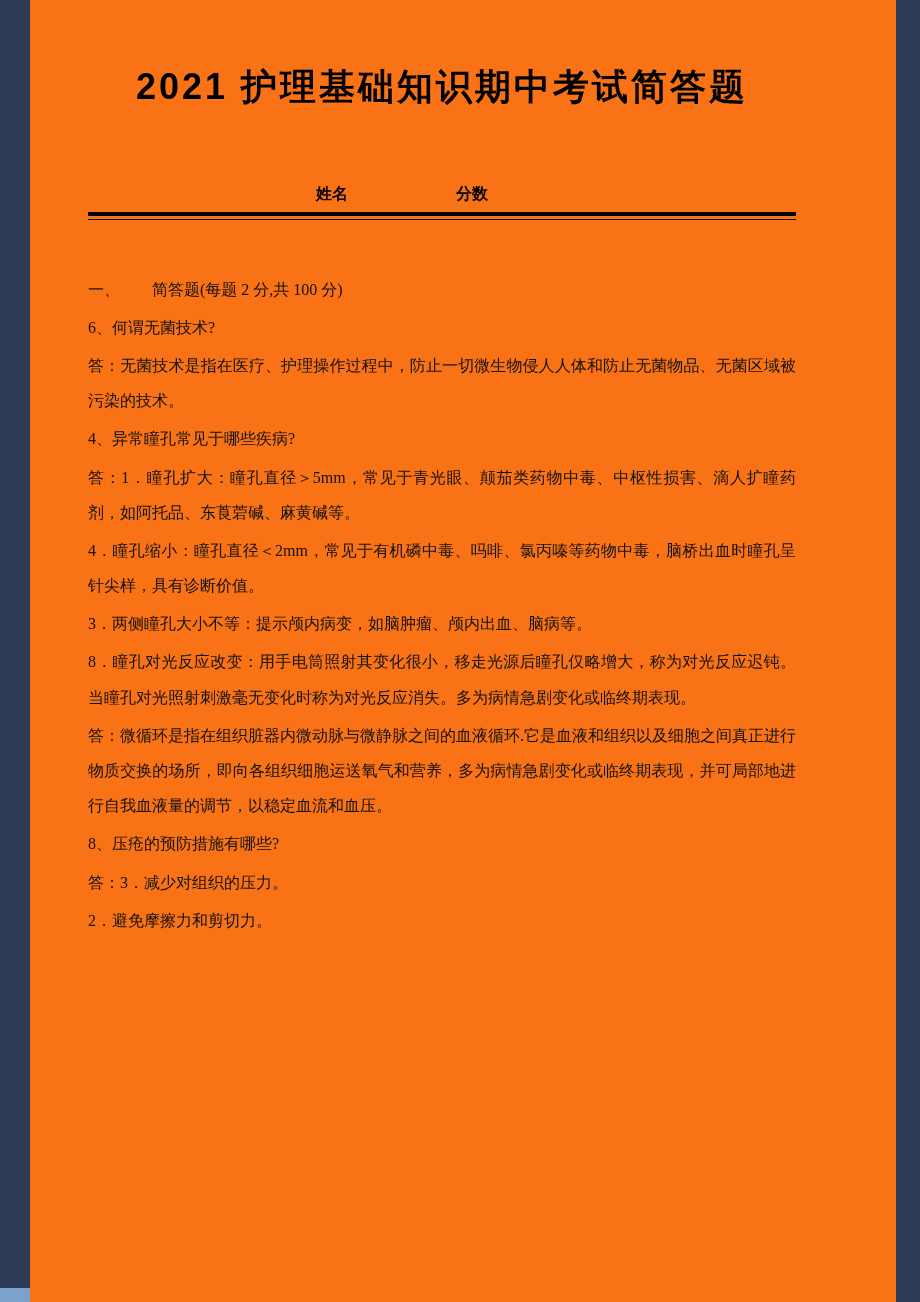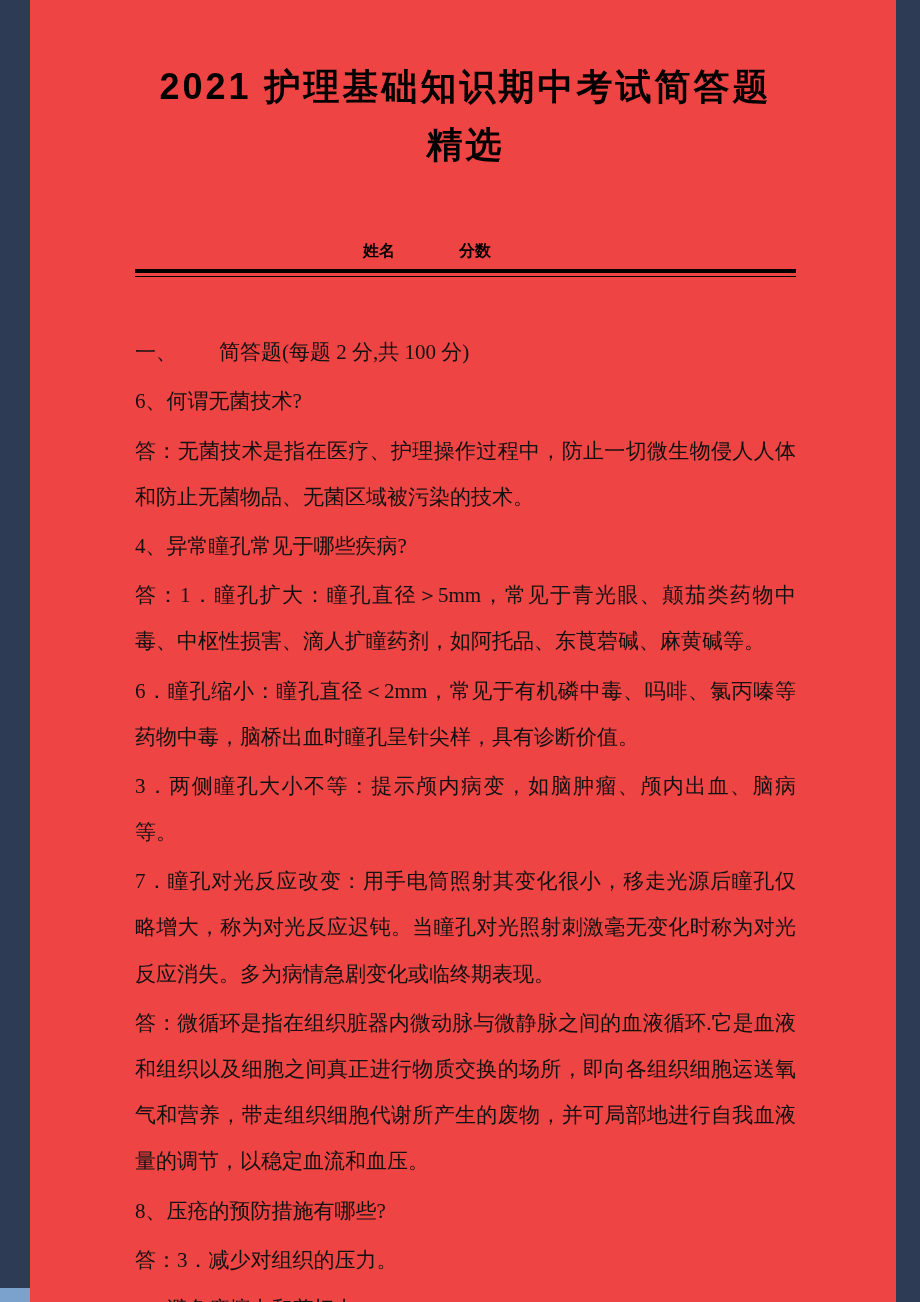--- a/index.html
+++ b/index.html
@@ -33,99 +33,98 @@
   .corner-patch {
     position: absolute;
     left: 0; bottom: 0;
     width: 30px; height: 14px;
     background: #7aa2cc;
   }
   .doc-page {
     position: absolute;
     left: 30px; right: 24px;
     top: 0; bottom: 0;
-    background: #ef4444;
+    background: #f97316;
     box-sizing: border-box;
-    padding: 58px 100px 0 105px;
+    padding: 58px 100px 0 58px;
   }
   .doc-title {
     text-align: center;
     font-family: "Liberation Sans", "DejaVu Sans", sans-serif;
     font-weight: 900;
     font-size: 36px;
     line-height: 1.6;
     letter-spacing: 3px;
     color: #000000;
   }
   .score-header {
     margin-top: 68px;
   }
   .fields {
     display: flex;
     padding-left: 228px;
-    gap: 64px;
+    gap: 108px;
     font-family: "Liberation Sans", "DejaVu Sans", sans-serif;
     font-weight: 700;
     font-size: 16px;
   }
   .rule-thick {
     height: 4px;
     background: #000000;
     margin-top: 7px;
   }
   .rule-thin {
     height: 1px;
     background: #000000;
     margin-top: 3px;
   }
   .doc-body {
     margin-top: 52px;
   }
   .para {
-    font-size: 21px;
+    font-size: 16px;
     line-height: 2.2;
     margin: 0 0 3px 0;
     white-space: pre-wrap;
     text-align: justify;
     color: #111111;
   }
 </style>
 </head>
 <body>
 
 <div class="viewport">
   <div class="side-strip-left"></div>
   <div class="side-strip-right"></div>
   <div class="corner-patch"></div>
 
   <div class="doc-page">
 
     <div class="doc-title">
       <div>2021 护理基础知识期中考试简答题</div>
-      <div>精选</div>
     </div>
 
     <div class="score-header">
       <div class="fields">
         <span>姓名</span>
         <span>分数</span>
       </div>
       <div class="rule-thick"></div>
       <div class="rule-thin"></div>
     </div>
 
     <div class="doc-body">
       <p class="para">一、　　简答题(每题 2 分,共 100 分)</p>
       <p class="para">6、何谓无菌技术?</p>
       <p class="para">答：无菌技术是指在医疗、护理操作过程中，防止一切微生物侵人人体和防止无菌物品、无菌区域被污染的技术。</p>
       <p class="para">4、异常瞳孔常见于哪些疾病?</p>
       <p class="para">答：1．瞳孔扩大：瞳孔直径＞5mm，常见于青光眼、颠茄类药物中毒、中枢性损害、滴人扩瞳药剂，如阿托品、东莨菪碱、麻黄碱等。</p>
-      <p class="para">6．瞳孔缩小：瞳孔直径＜2mm，常见于有机磷中毒、吗啡、氯丙嗪等药物中毒，脑桥出血时瞳孔呈针尖样，具有诊断价值。</p>
+      <p class="para">4．瞳孔缩小：瞳孔直径＜2mm，常见于有机磷中毒、吗啡、氯丙嗪等药物中毒，脑桥出血时瞳孔呈针尖样，具有诊断价值。</p>
       <p class="para">3．两侧瞳孔大小不等：提示颅内病变，如脑肿瘤、颅内出血、脑病等。</p>
-      <p class="para">7．瞳孔对光反应改变：用手电筒照射其变化很小，移走光源后瞳孔仅略增大，称为对光反应迟钝。当瞳孔对光照射刺激毫无变化时称为对光反应消失。多为病情急剧变化或临终期表现。</p>
-      <p class="para">答：微循环是指在组织脏器内微动脉与微静脉之间的血液循环.它是血液和组织以及细胞之间真正进行物质交换的场所，即向各组织细胞运送氧气和营养，带走组织细胞代谢所产生的废物，并可局部地进行自我血液量的调节，以稳定血流和血压。</p>
+      <p class="para">8．瞳孔对光反应改变：用手电筒照射其变化很小，移走光源后瞳孔仅略增大，称为对光反应迟钝。当瞳孔对光照射刺激毫无变化时称为对光反应消失。多为病情急剧变化或临终期表现。</p>
+      <p class="para">答：微循环是指在组织脏器内微动脉与微静脉之间的血液循环.它是血液和组织以及细胞之间真正进行物质交换的场所，即向各组织细胞运送氧气和营养，多为病情急剧变化或临终期表现，并可局部地进行自我血液量的调节，以稳定血流和血压。</p>
       <p class="para">8、压疮的预防措施有哪些?</p>
       <p class="para">答：3．减少对组织的压力。</p>
       <p class="para">2．避免摩擦力和剪切力。</p>
     </div>
 
   </div>
 </div>
 
 </body></html>

